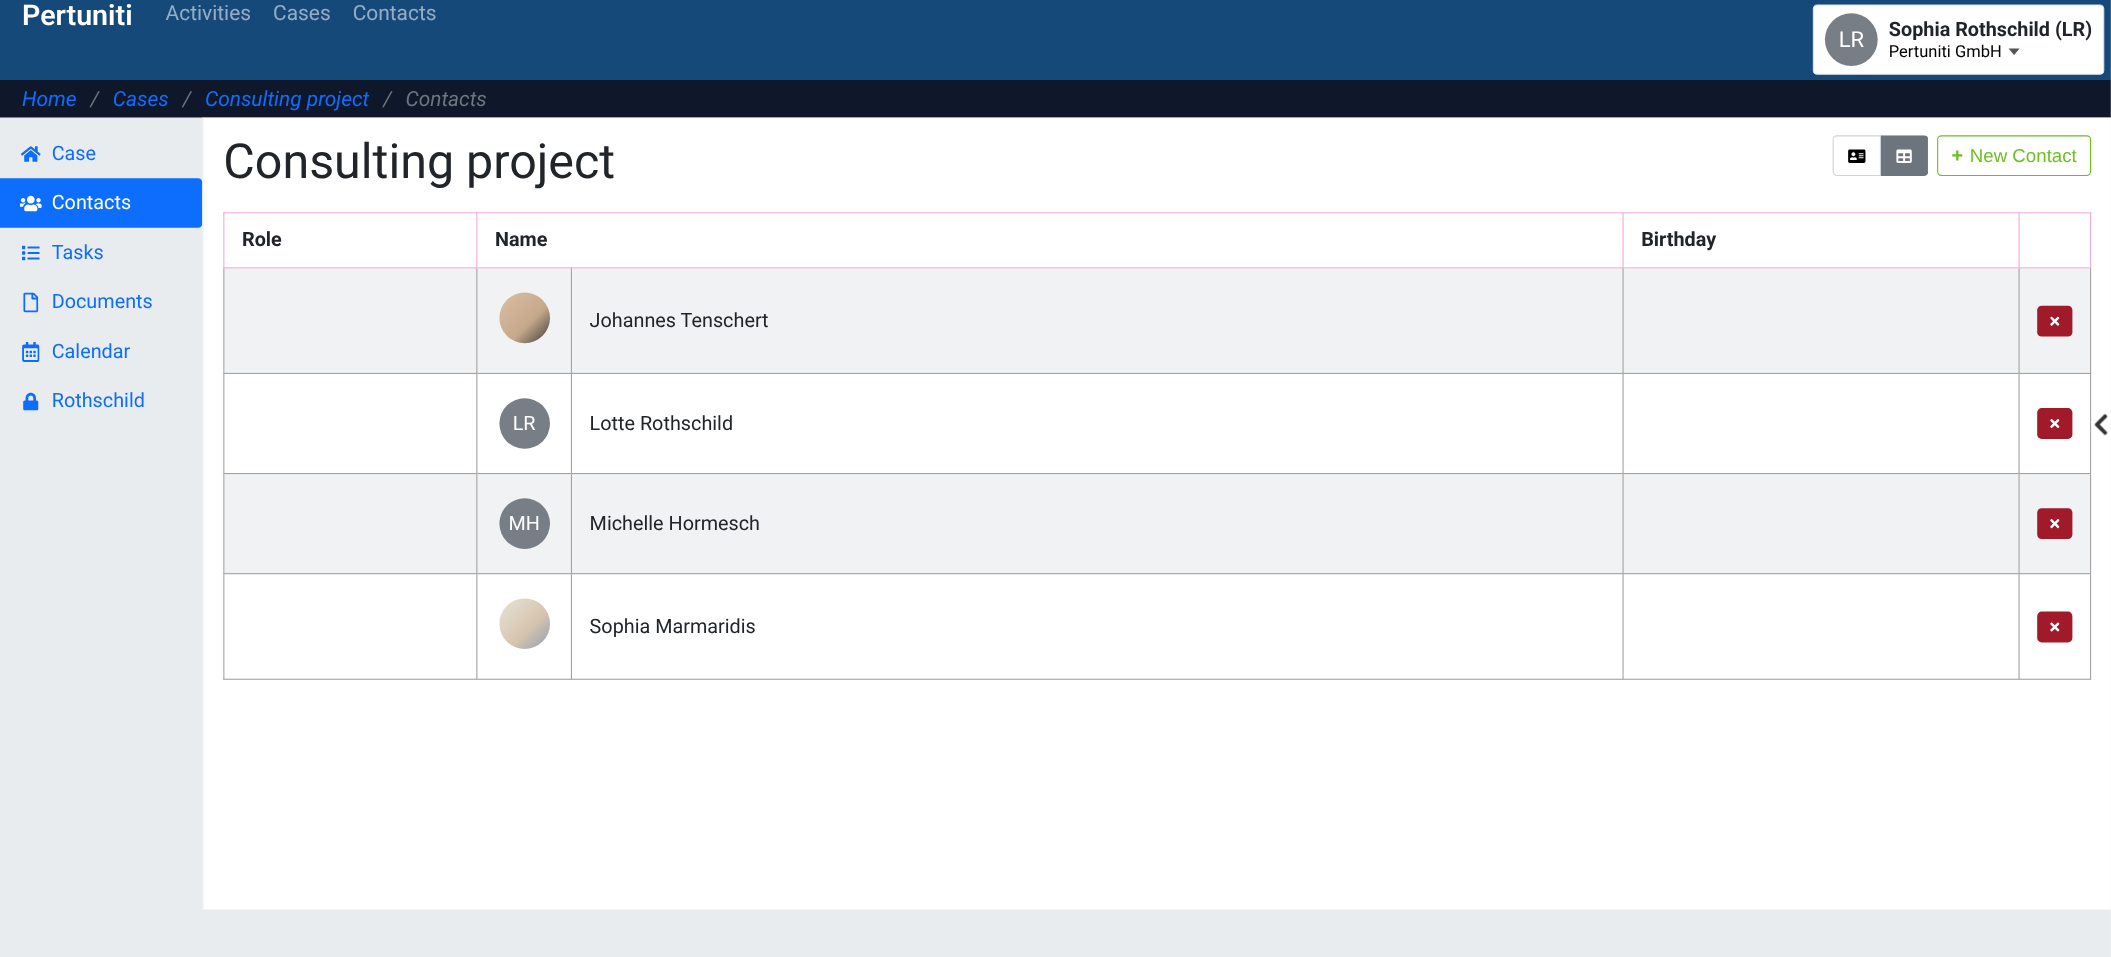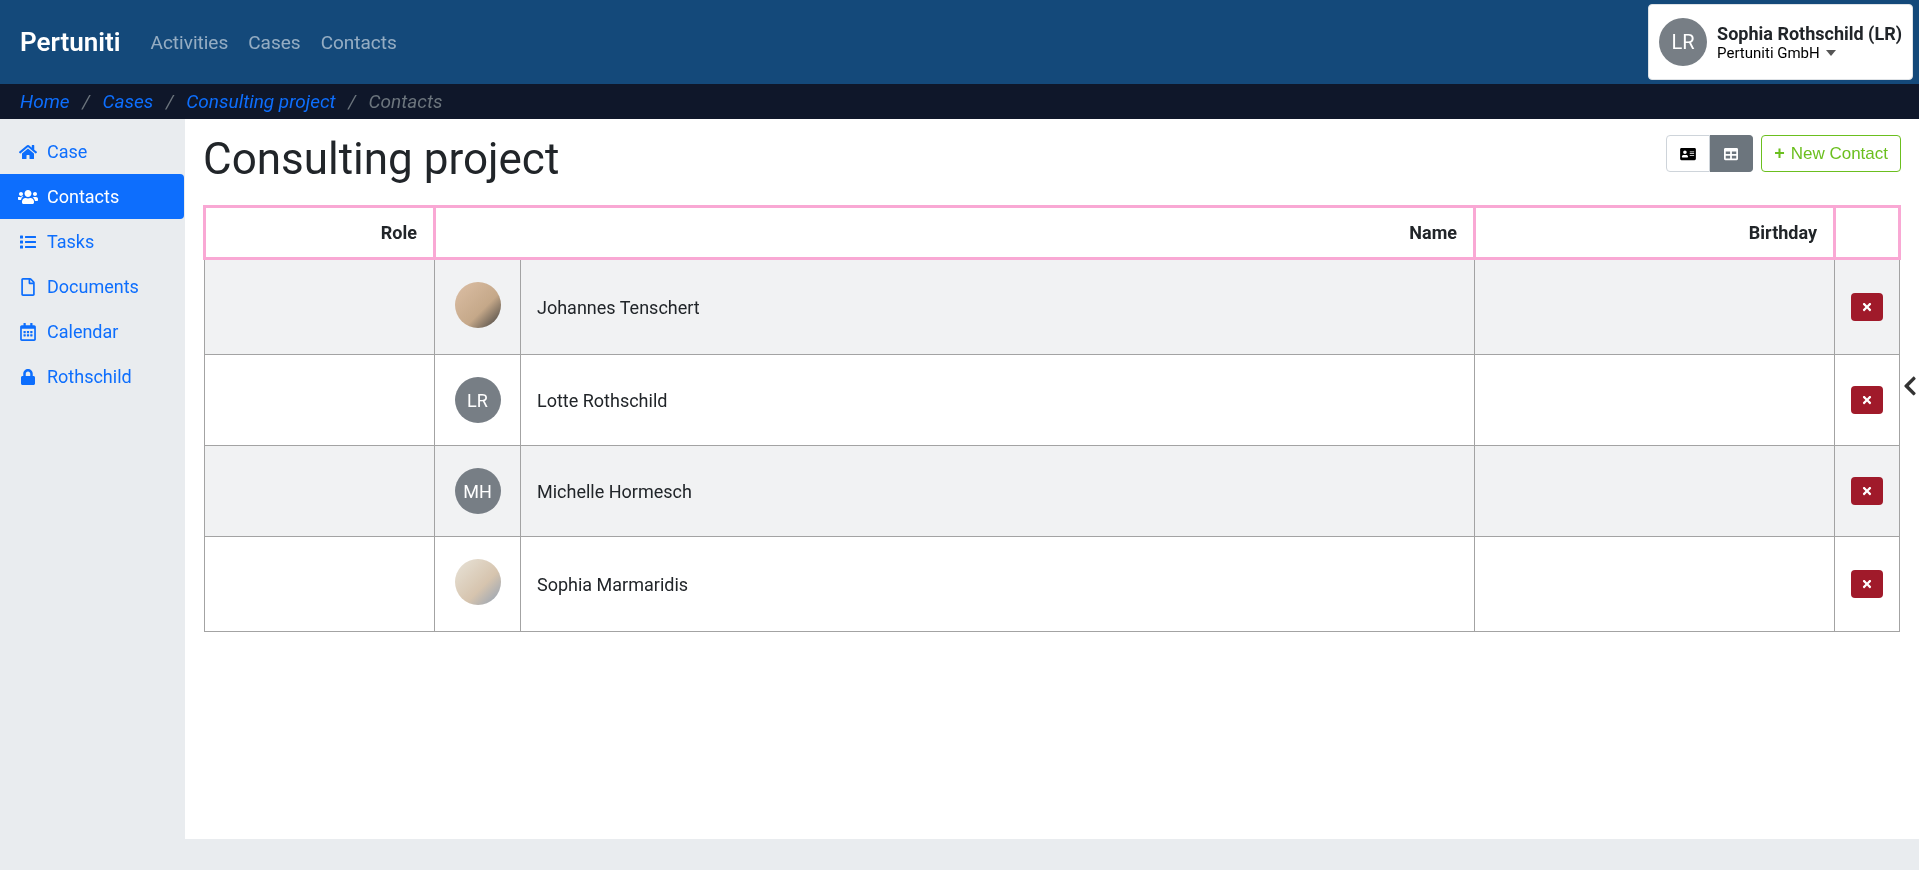--- a/index.html
+++ b/index.html
@@ -8,23 +8,22 @@
     font-size: 16px;
     color: #212529;
     background: #e9ecef;
   }
 
   
   .navbar {
     background: #14497a;
     color: #fff;
     display: flex;
-    align-items: center;
     padding: 0 20px;
-    height: 84px;
+    height: 72px;
     position: relative;
   }
   .navbar-brand {
     font-size: 26px;
     font-weight: 600;
     color: #fff;
     margin-right: 30px;
   }
   .navbar-links {
     display: flex;
@@ -180,23 +179,23 @@
   }
 
   
   table.contacts {
     width: 100%;
     border-collapse: collapse;
     border: 1px solid #dee2e6;
     font-size: 18px;
   }
   table.contacts th {
-    text-align: right;
+    text-align: left;
     padding: 14px 16px;
-    border: 3px solid #f9a8d4;
+    border: 1px solid #f9a8d4;
     background: #fff;
     font-weight: 700;
   }
   table.contacts td {
     padding: 22px 16px;
     border: 1px solid #a3a3a3;
     vertical-align: middle;
   }
   table.contacts tbody tr:nth-child(odd) td {
     background: #f1f2f3;

